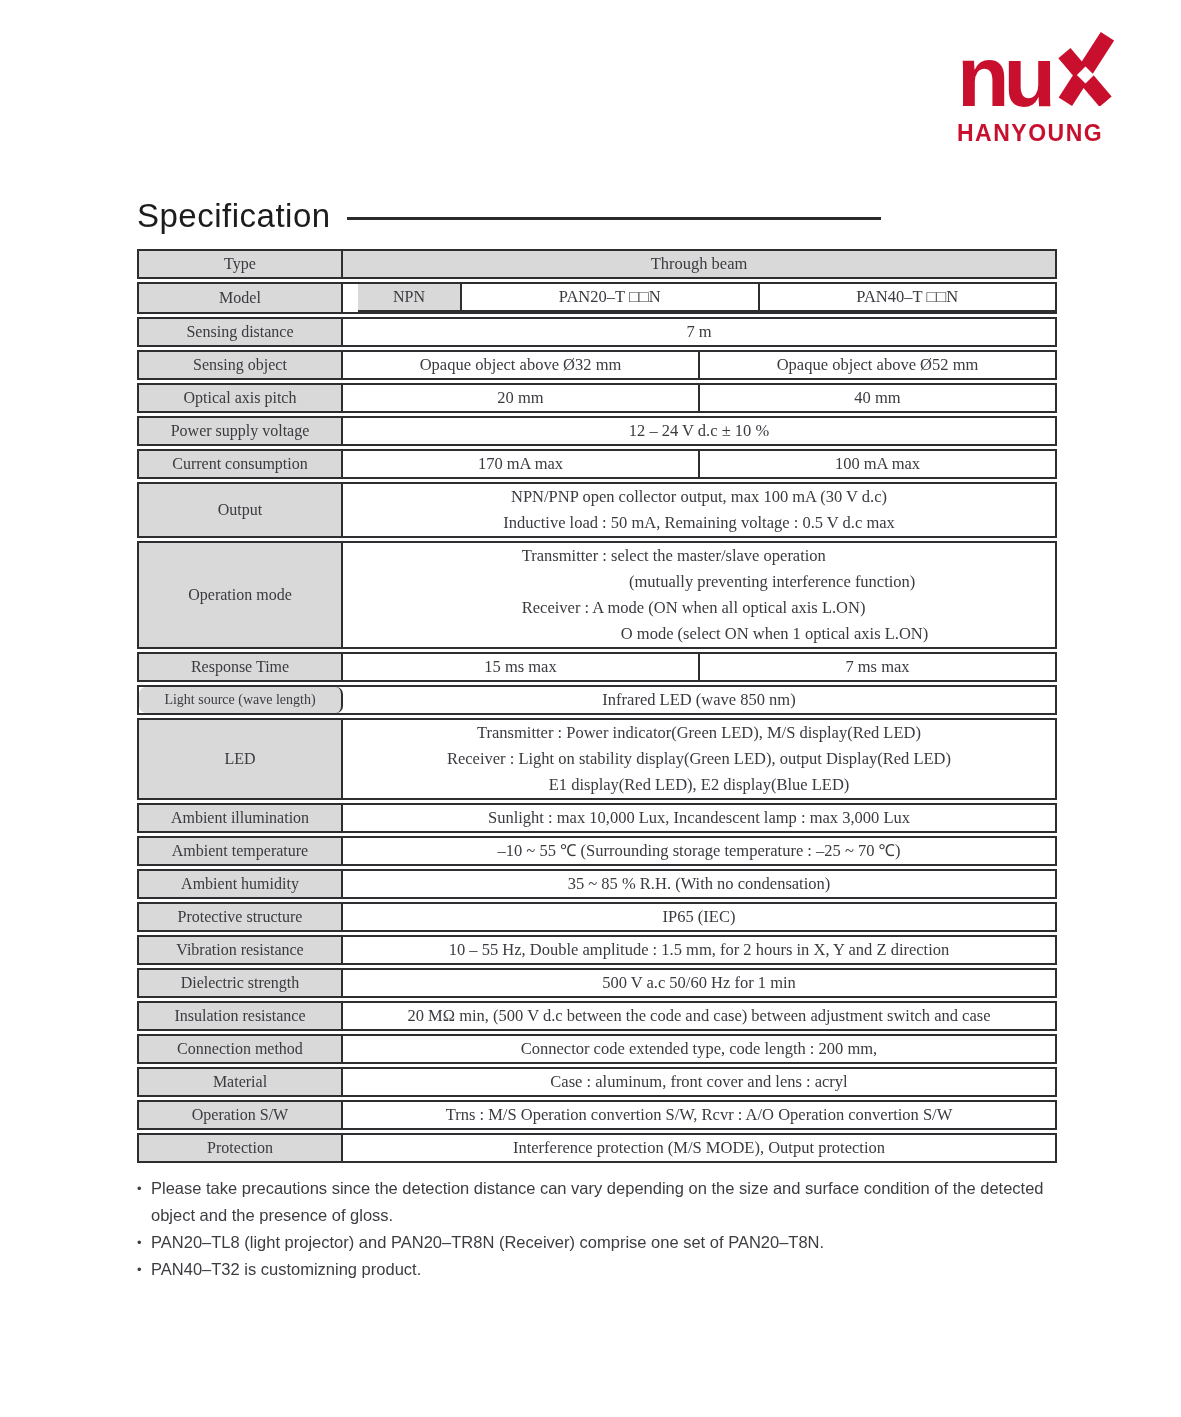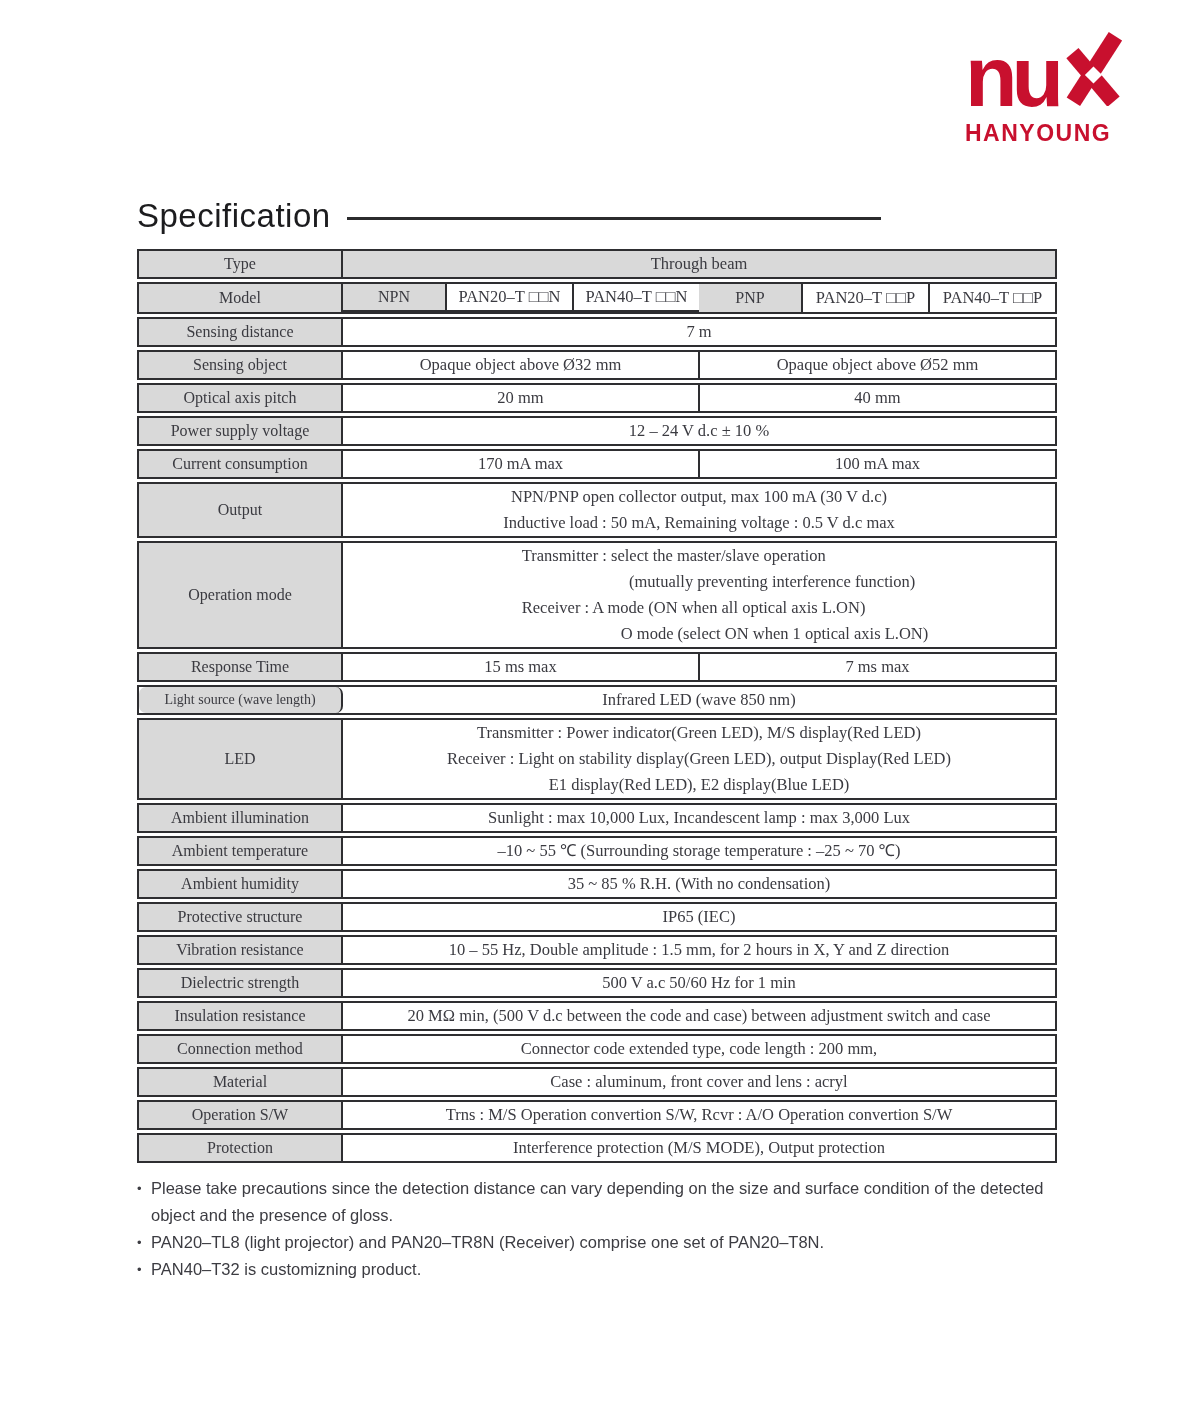--- a/index.html
+++ b/index.html
@@ -12,21 +12,21 @@
   .page{
     position:relative;
     width:1181px;
     height:1417px;
     background:#ffffff;
     font-family:"Liberation Sans","DejaVu Sans",sans-serif;
     color:var(--text);
     overflow:hidden;
   }
   
-  .logo{position:absolute;top:30px;right:20px;width:196px;color:var(--red);}
+  .logo{position:absolute;top:30px;right:28px;width:196px;color:var(--red);}
   .logo-word{display:flex;align-items:baseline;}
   .logo-nu{
     font-size:86px;font-weight:bold;line-height:78px;letter-spacing:-6px;
     color:var(--red);
   }
   .logo-x{margin-left:6px;display:inline-block;vertical-align:baseline;}
   .logo-company{
     font-size:23px;font-weight:bold;letter-spacing:1.5px;margin-top:4px;
     transform:scaleY(1.06);transform-origin:top left;white-space:nowrap;
   }
@@ -53,21 +53,21 @@
     font-size:16px;white-space:nowrap;
   }
   .cell.label.small{font-size:14px;border-radius:7px;}
   .cell.value{flex:1 1 0;min-width:0;}
   .cell.value + .cell.value{border-left:2px solid var(--line);}
   .cell.value.gray{background:var(--gray);}
   .line-wrap{width:100%;}
   .pre-wrap{white-space:pre;text-align:left;position:relative;left:26px;}
   
   .model-label{flex:0 0 100px;}
-  .model-sub{flex:1 1 0;display:flex;flex-direction:row;min-width:0;}
+  .model-sub{flex:1 1 0;display:flex;flex-direction:column;min-width:0;margin-left:15px;}
   .model-subrow{display:flex;flex:1;align-items:stretch;}
   .model-subrow:first-child{border-bottom:2px solid var(--line);}
   .cell.sublabel{
     flex:0 0 104px;background:var(--gray);border-right:2px solid var(--line);
     display:flex;align-items:center;justify-content:center;font-size:16px;
   }
   
   .footnotes{margin-top:12px;width:926px;font-size:16.5px;line-height:27px;color:#3c3c42;}
   .fn{display:flex;}
   .fn-bullet{flex:0 0 14px;font-size:13px;line-height:27px;text-align:left;}
@@ -105,25 +105,20 @@
       </div>
 
       <div class="row-box">
         <div class="cell label model-label">Model</div>
         <div class="model-sub">
           <div class="model-subrow">
             <div class="cell sublabel">NPN</div>
             <div class="cell value">PAN20–T □□N</div>
             <div class="cell value">PAN40–T □□N</div>
           </div>
-          <div class="model-subrow">
-            <div class="cell sublabel">PNP</div>
-            <div class="cell value">PAN20–T □□P</div>
-            <div class="cell value">PAN40–T □□P</div>
-          </div>
         </div>
       </div>
 
       <div id="spec-rows">
           <div class="row-box">
             <div class="cell label">Sensing distance</div>
             <div class="cell value">
               <div class="line-wrap">
                 <div class="line">7 m</div>
               </div>

